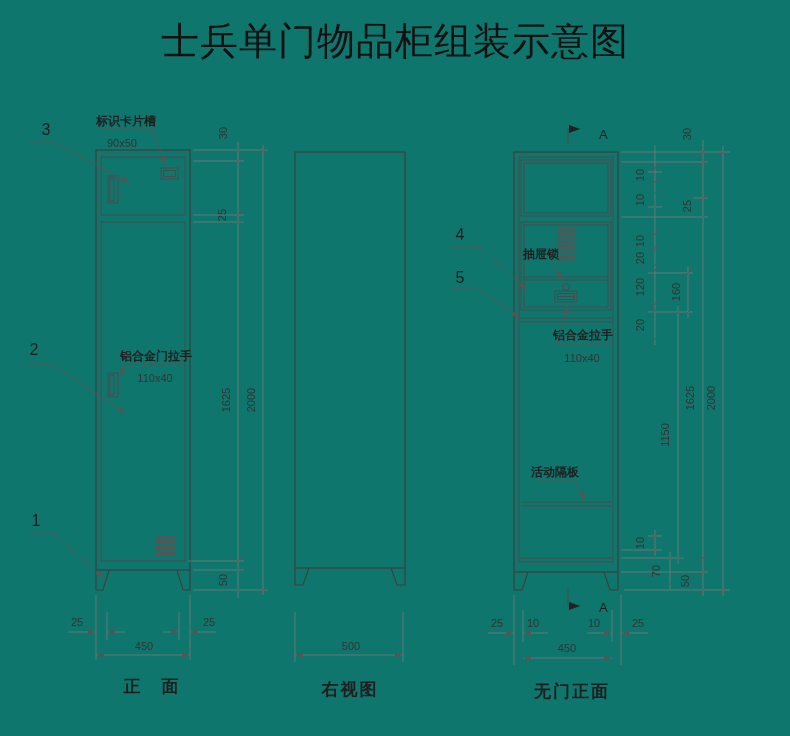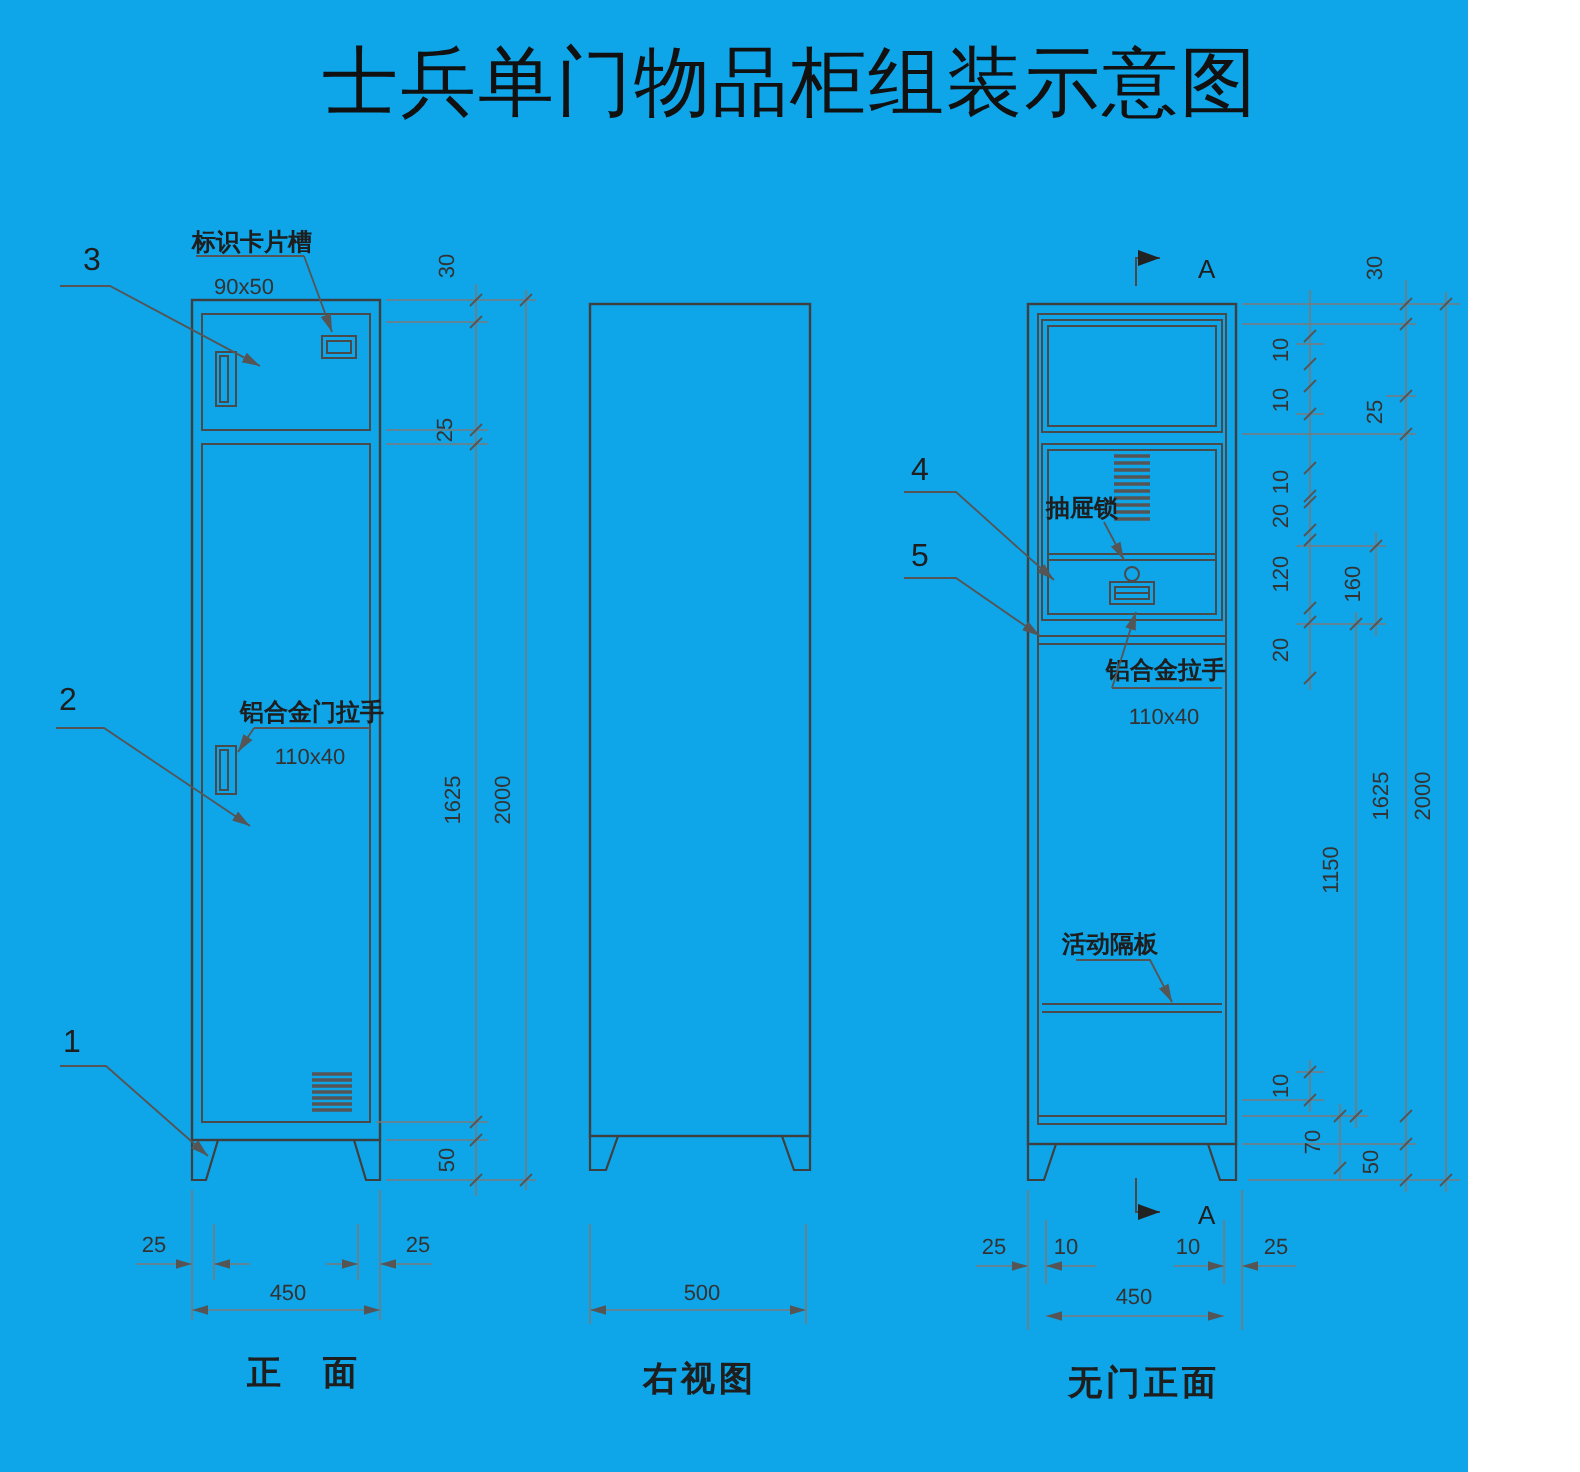--- a/index.html
+++ b/index.html
@@ -1,16 +1,16 @@
 <!DOCTYPE html>
 <html><head>
 <meta charset="utf-8">
 <style>
   html,body{margin:0;padding:0;background:#fff;}
-  .sheet{width:734px;height:736px;background:#0ea5e9;position:relative;overflow:hidden;
+  .sheet{width:790px;height:736px;background:#0f766e;position:relative;overflow:hidden;
          font-family:"Liberation Sans","DejaVu Sans",sans-serif;}
   svg{display:block;}
   text{fill:#1e1e1e;}
   .title{font-size:38px;letter-spacing:1px;fill:#111;}
   .cjk{font-size:12px;font-weight:bold;}
   .dim{font-size:11px;fill:#333;}
   .balloon{font-size:16px;}
   .viewlab{font-size:17px;font-weight:bold;letter-spacing:2px;}
   .seclab{font-size:13px;}
   .outline{stroke:#3f3f3f;stroke-width:1.2;fill:none;}

